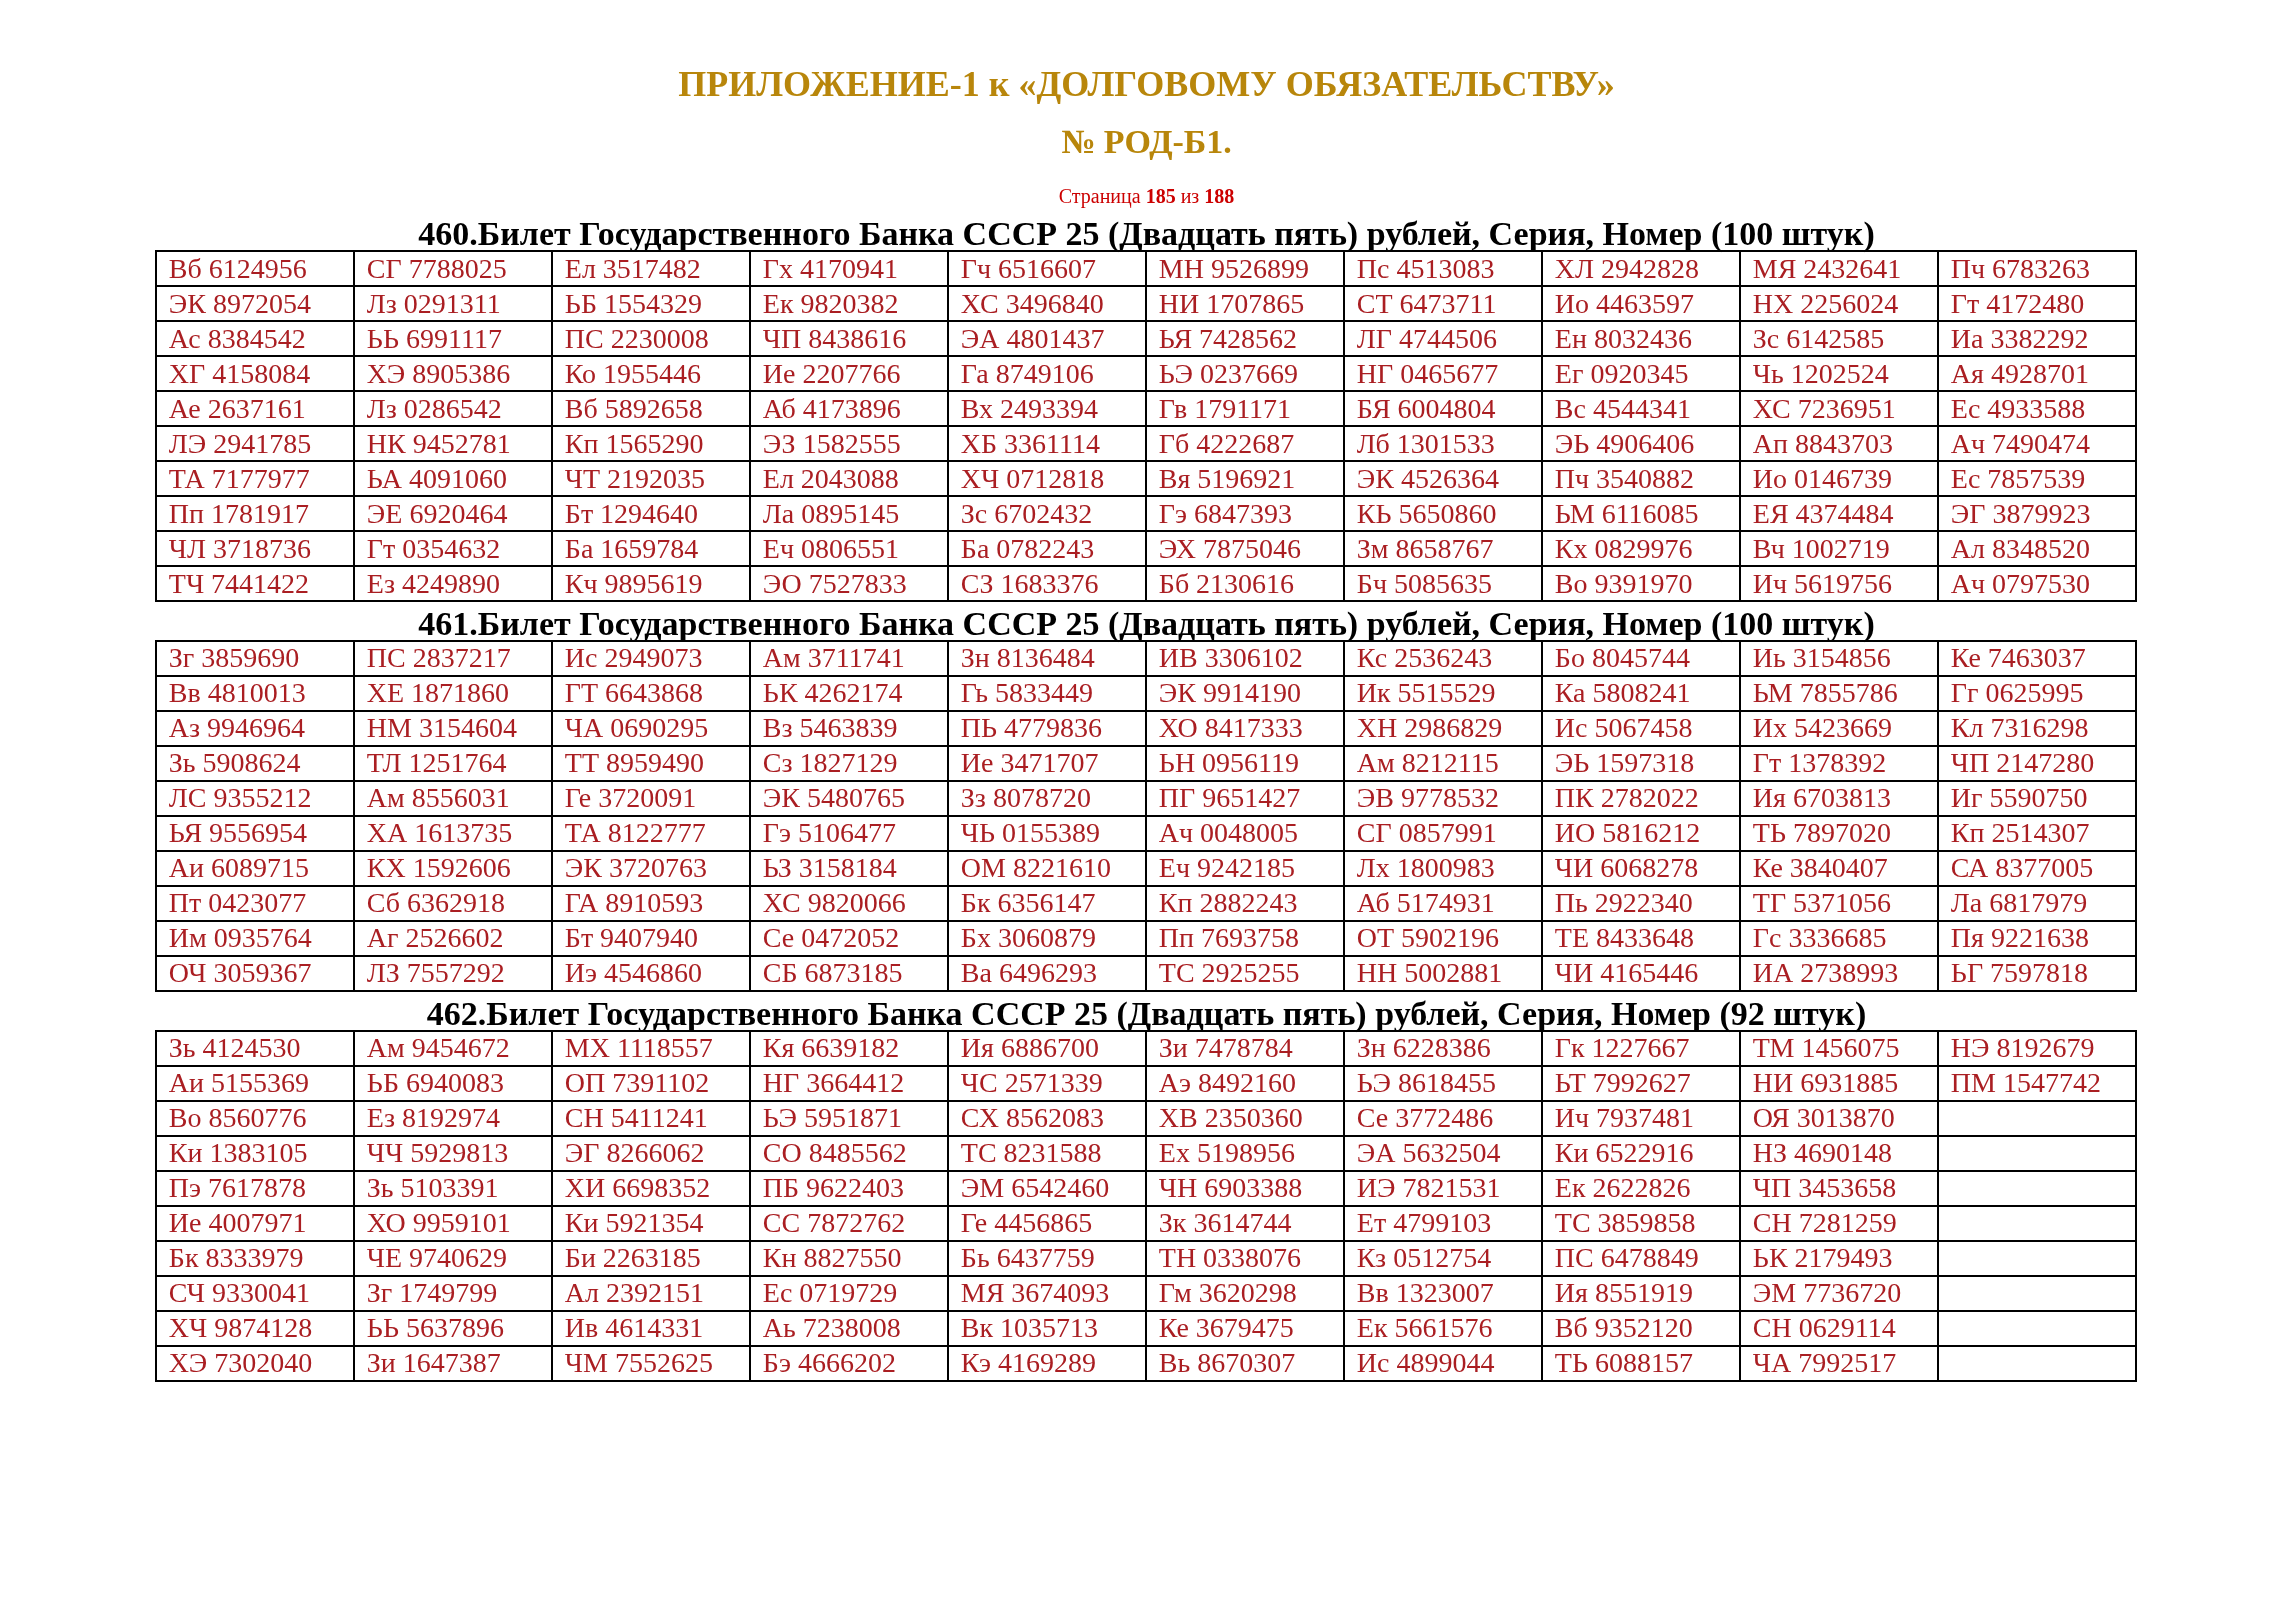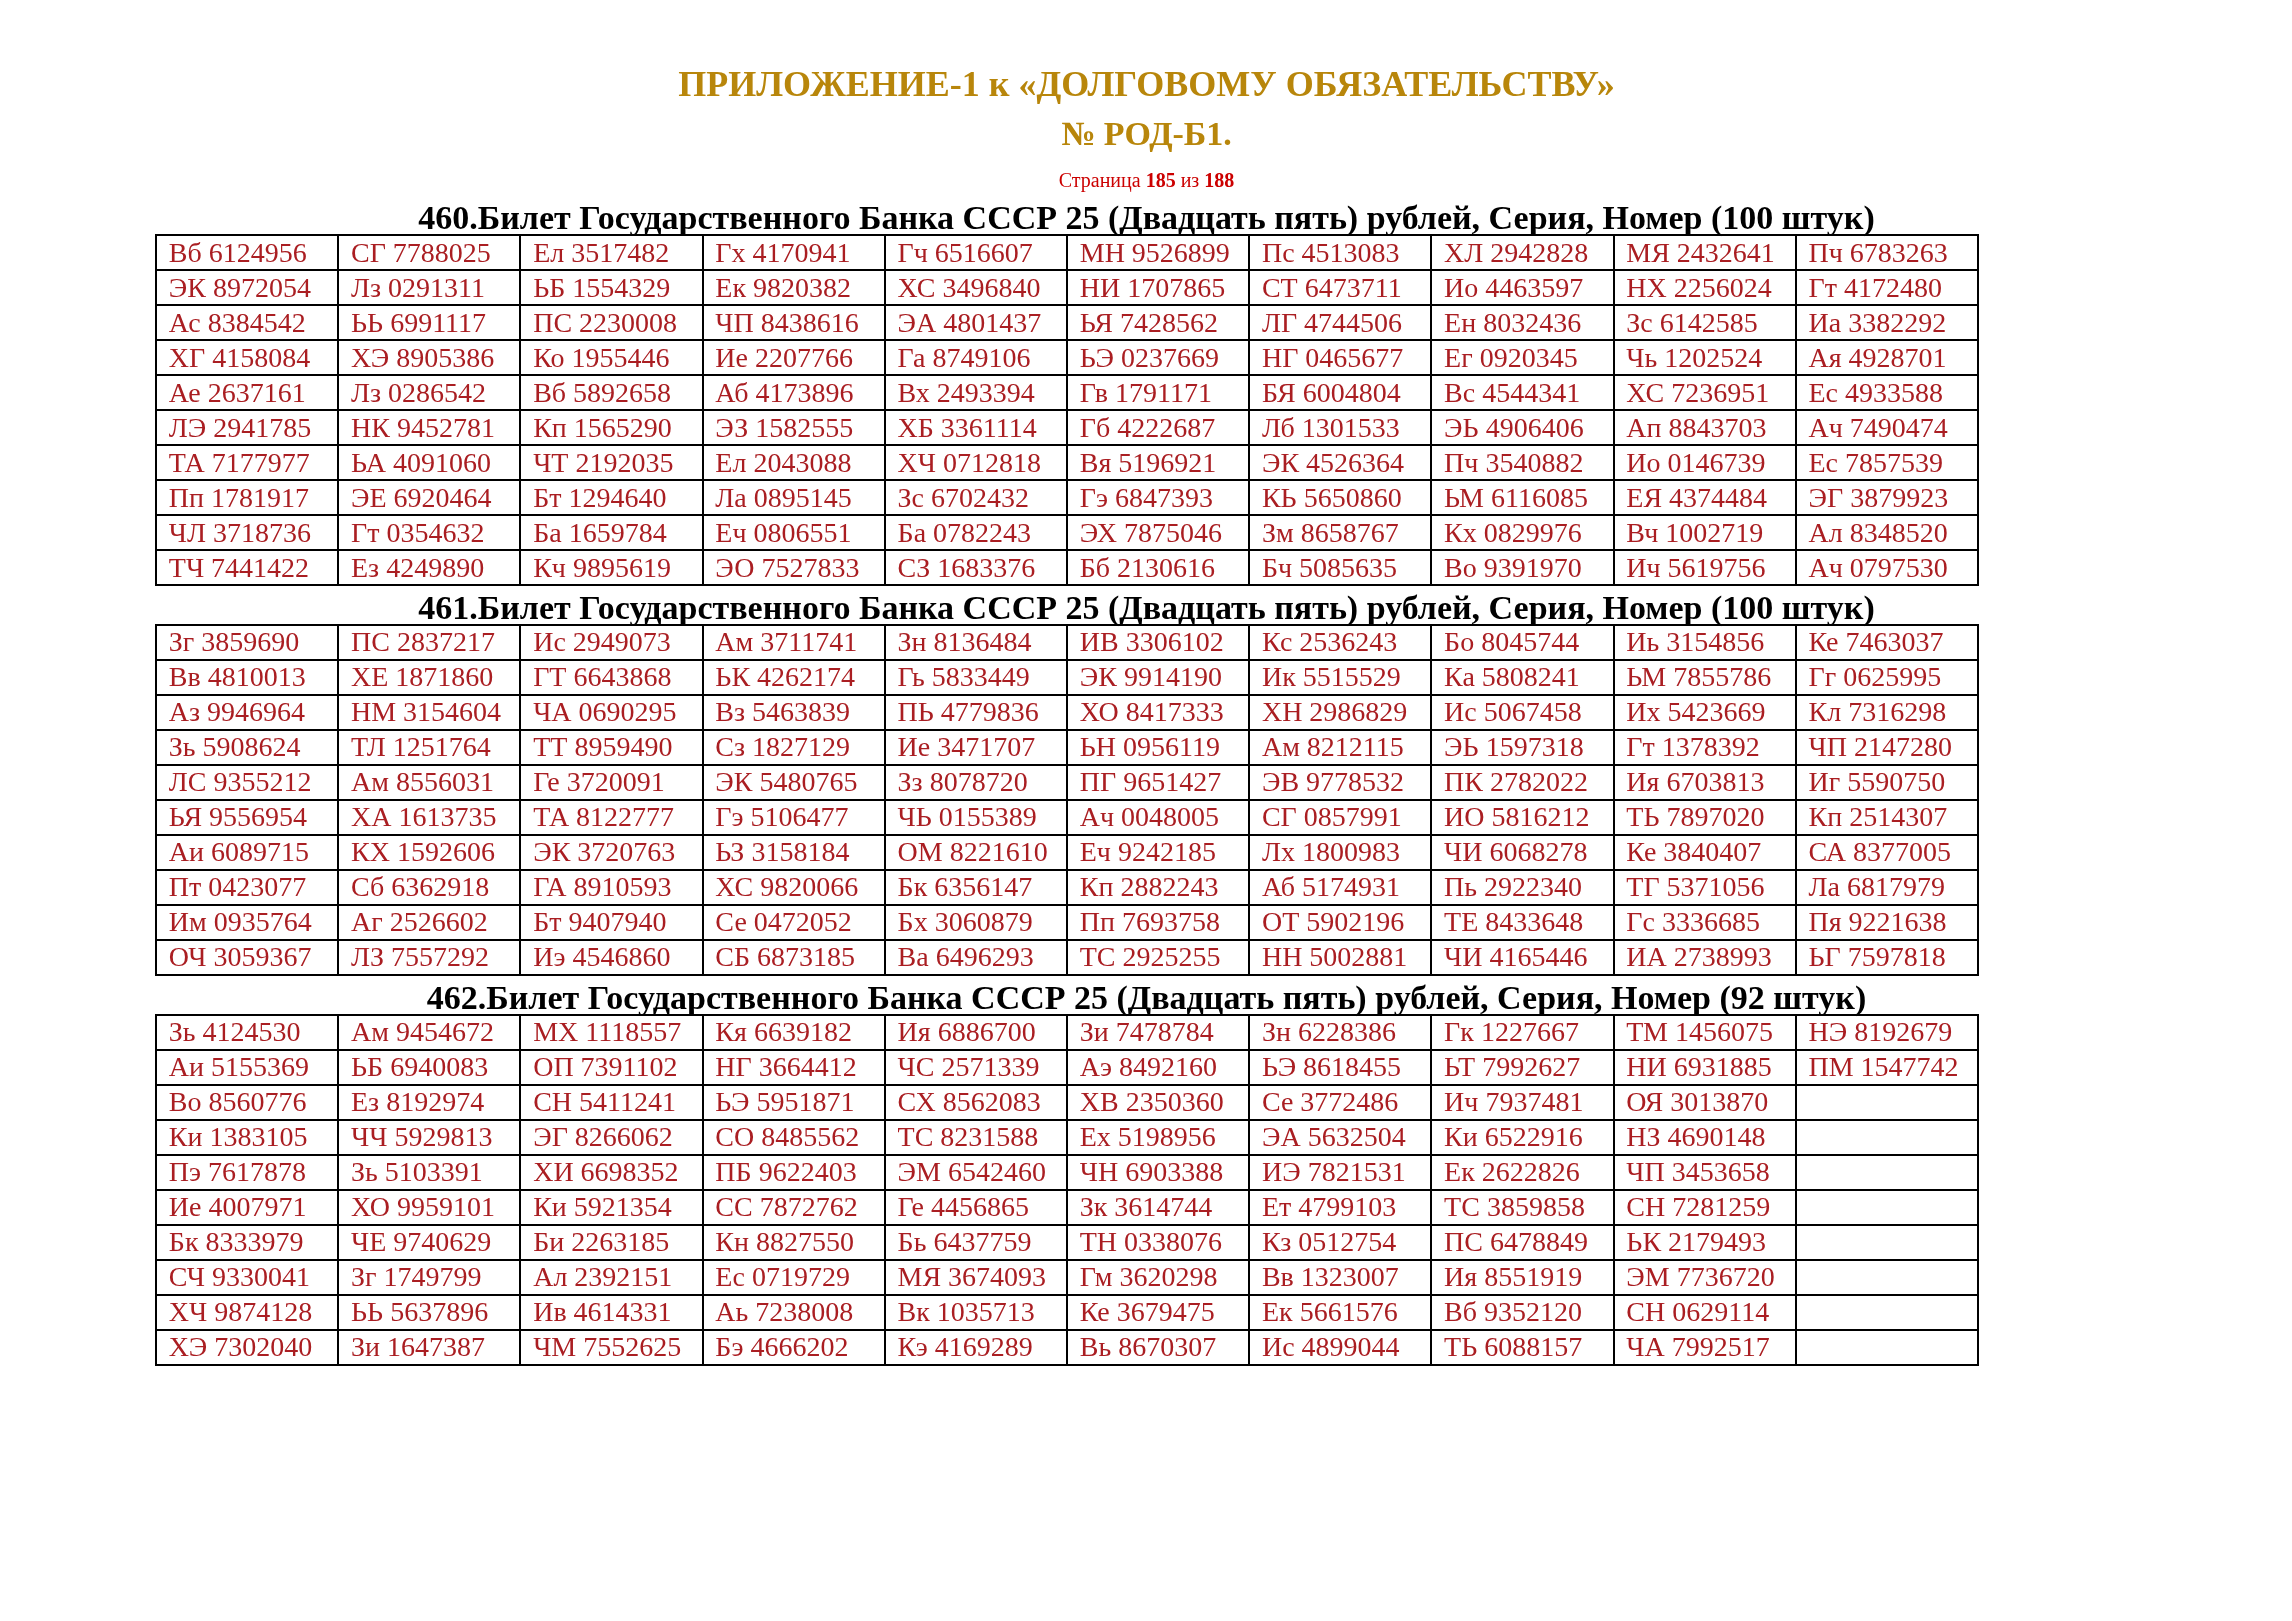--- a/index.html
+++ b/index.html
@@ -14,21 +14,21 @@
   .doc { padding-top: 59px; }
   .hdr1 {
     margin: 4px;
     text-align: center;
     font-size: 36px;
     font-weight: bold;
     line-height: 43px;
     color: #B8860B;
   }
   .hdr2 {
-    margin: 8px;
+    margin: 16px;
     text-align: center;
     font-size: 34px;
     font-weight: bold;
     line-height: 39px;
     color: #B8860B;
   }
   .pageline {
     margin: 0 0 2px 0;
     text-align: center;
     font-size: 20px;
@@ -41,21 +41,21 @@
     text-align: center;
     font-size: 34px;
     font-weight: bold;
     line-height: 32px;
     color: #000000;
   }
   .section-title.gap { margin-top: 5.9px; }
   table.serials {
     table-layout: fixed;
     border-collapse: collapse;
-    width: 1824px;
+    width: 1982px;
     margin-left: 155px;
   }
   table.serials td {
     border: 2.9px solid #000000;
     height: 35px;
     padding: 0 0 0 11.8px;
     font-size: 28px;
     color: #AA1E22;
     white-space: nowrap;
     overflow: hidden;

